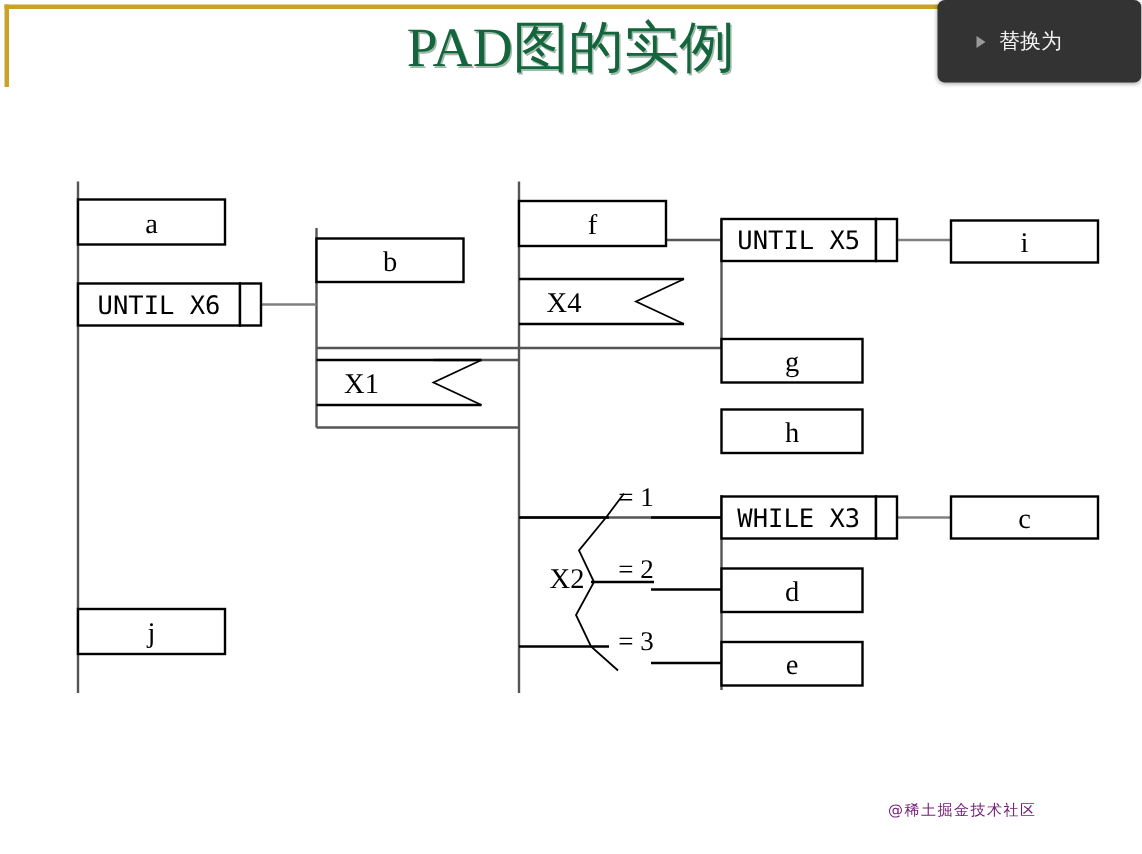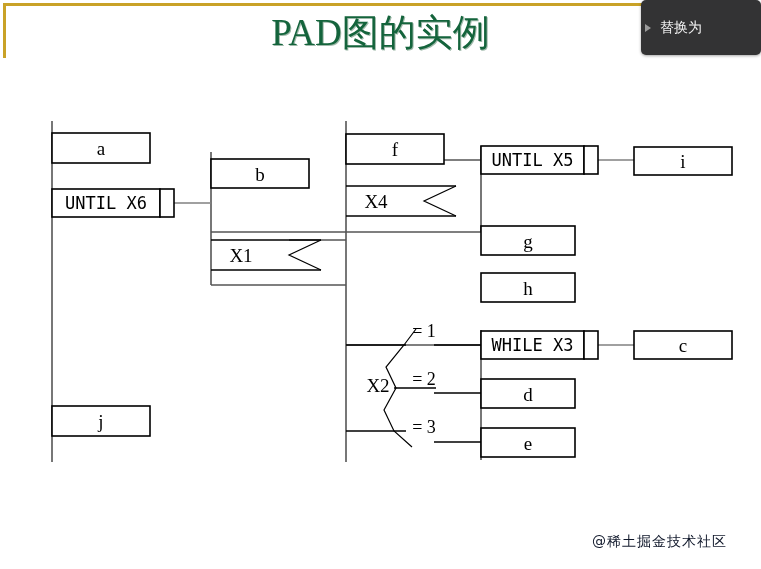--- a/index.html
+++ b/index.html
@@ -24,48 +24,48 @@
     color:#14643c;
     letter-spacing:0px;
     text-shadow:1px 1px 0 #9fb9aa;
     line-height:50px;
     white-space:nowrap;
   }
 
   
   .overlay{
     position:absolute;right:0px;top:0px;
-    width:120px;height:55px;
+    width:136px;height:55px;
     background:#333334;
     border-radius:5px;
     box-shadow:0 1px 3px rgba(0,0,0,.35);
     display:flex;align-items:center;
     box-sizing:border-box;
-    padding-left:4px;
+    padding-left:26px;
   }
   .overlay .tri{
     width:0;height:0;
     border-left:6px solid #9a9a9a;
     border-top:4.5px solid transparent;
     border-bottom:4.5px solid transparent;
     margin-right:9px;
   }
   .overlay .olabel{
     color:#f2f2f2;font-size:14px;
     font-family:"DejaVu Sans","Liberation Sans",sans-serif;
     white-space:nowrap;
   }
 
   
   #diagram{position:absolute;left:0;top:0;width:761px;height:569px;}
 
   
   .watermark{
     position:absolute;left:592px;top:533px;
-    color:#0f172a;font-size:14px;
+    color:#701a75;font-size:10px;
     font-family:"DejaVu Sans","Liberation Sans",sans-serif;
     white-space:nowrap;
     letter-spacing:1px;
   }
 </style>
 </head>
 <body>
 
 <div id="stage">
 

